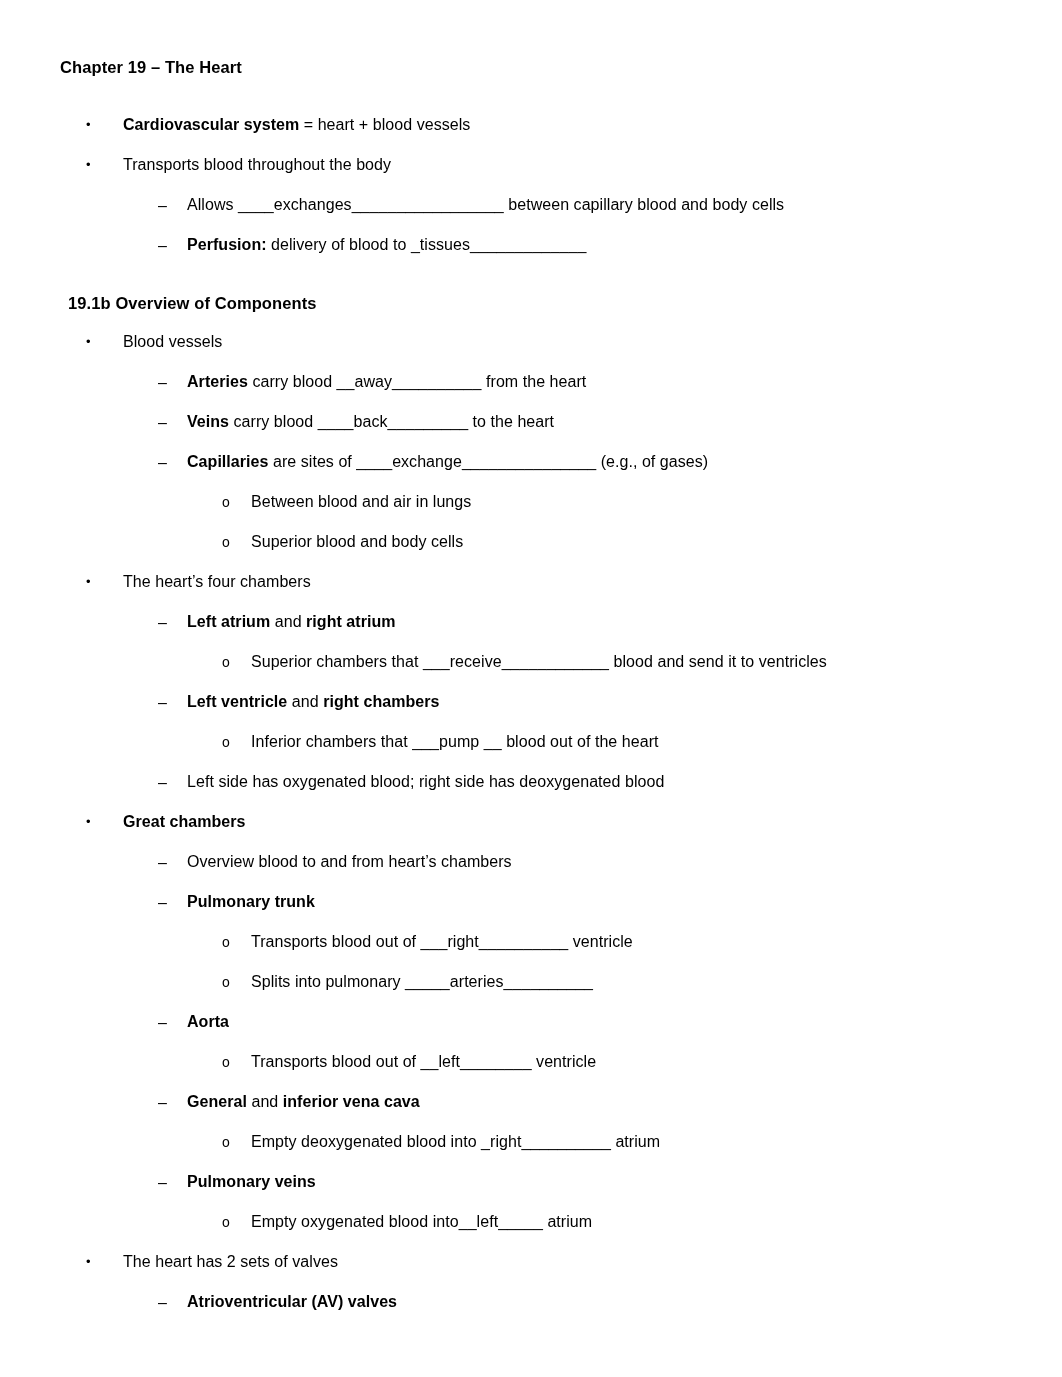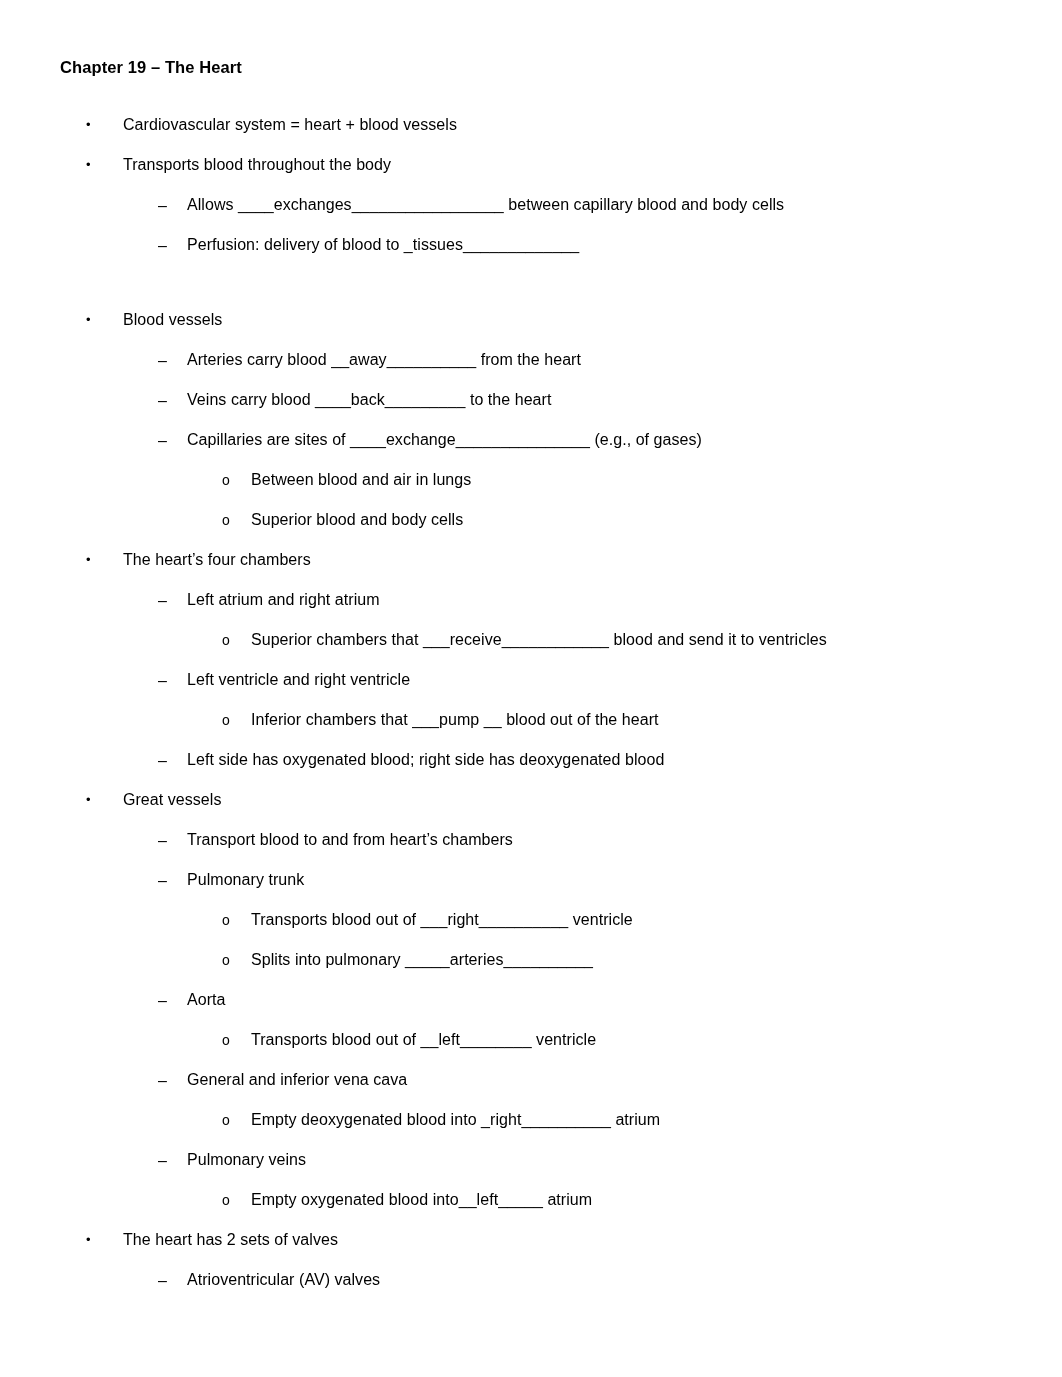--- a/index.html
+++ b/index.html
@@ -91,21 +91,21 @@
     font-size: 14px;
     line-height: 23px;
   }
 
   
   .sp-h1  { height: 19px; }
   .sp-h2  { height: 17px; }
   .sp-row { height: 19px; }
   .sp-sec { height: 18px; }
 
-  b, .b { font-weight: normal; }
+  b, .b { font-weight: bold; }
   .blank { white-space: pre; }
 </style>
 </head>
 <body>
 
 <div id="page">
   <div class="doc-body">
 
     <div class="h-chapter">Chapter 19 – The Heart</div>
     <div class="sp-h1"></div>
@@ -126,20 +126,21 @@
           <span class="marker">–</span>
           <span class="rtext"><span class="blank">Allows ____exchanges_________________ between capillary blood and body cells</span></span>
         </div>
         <div class="sp-row"></div>
         <div class="row lvl2">
           <span class="marker">–</span>
           <span class="rtext"><b>Perfusion:</b><span class="blank"> delivery of blood to _tissues_____________</span></span>
         </div>
         <div class="sp-row"></div>
         <div class="sp-sec"></div>
+        <div class="h-section">19.1b Overview of Components</div>
         <div class="sp-h2"></div>
         <div class="row lvl1">
           <span class="marker">•</span>
           <span class="rtext"><span class="blank">Blood vessels</span></span>
         </div>
         <div class="sp-row"></div>
         <div class="row lvl2">
           <span class="marker">–</span>
           <span class="rtext"><b>Arteries</b><span class="blank"> carry blood __away__________ from the heart</span></span>
         </div>
@@ -174,41 +175,41 @@
           <span class="rtext"><b>Left atrium</b><span class="blank"> and </span><b>right atrium</b></span>
         </div>
         <div class="sp-row"></div>
         <div class="row lvl3">
           <span class="marker">o</span>
           <span class="rtext"><span class="blank">Superior chambers that ___receive____________ blood and send it to ventricles</span></span>
         </div>
         <div class="sp-row"></div>
         <div class="row lvl2">
           <span class="marker">–</span>
-          <span class="rtext"><b>Left ventricle</b><span class="blank"> and </span><b>right ventricle</b></span>
+          <span class="rtext"><b>Left ventricle</b><span class="blank"> and </span><b>right chambers</b></span>
         </div>
         <div class="sp-row"></div>
         <div class="row lvl3">
           <span class="marker">o</span>
           <span class="rtext"><span class="blank">Inferior chambers that ___pump __ blood out of the heart</span></span>
         </div>
         <div class="sp-row"></div>
         <div class="row lvl2">
           <span class="marker">–</span>
           <span class="rtext"><span class="blank">Left side has oxygenated blood; right side has deoxygenated blood</span></span>
         </div>
         <div class="sp-row"></div>
         <div class="row lvl1">
           <span class="marker">•</span>
-          <span class="rtext"><b>Great vessels</b></span>
-        </div>
-        <div class="sp-row"></div>
-        <div class="row lvl2">
-          <span class="marker">–</span>
-          <span class="rtext"><span class="blank">Transport blood to and from heart’s chambers</span></span>
+          <span class="rtext"><b>Great chambers</b></span>
+        </div>
+        <div class="sp-row"></div>
+        <div class="row lvl2">
+          <span class="marker">–</span>
+          <span class="rtext"><span class="blank">Overview blood to and from heart’s chambers</span></span>
         </div>
         <div class="sp-row"></div>
         <div class="row lvl2">
           <span class="marker">–</span>
           <span class="rtext"><b>Pulmonary trunk</b></span>
         </div>
         <div class="sp-row"></div>
         <div class="row lvl3">
           <span class="marker">o</span>
           <span class="rtext"><span class="blank">Transports blood out of ___right__________ ventricle</span></span>

